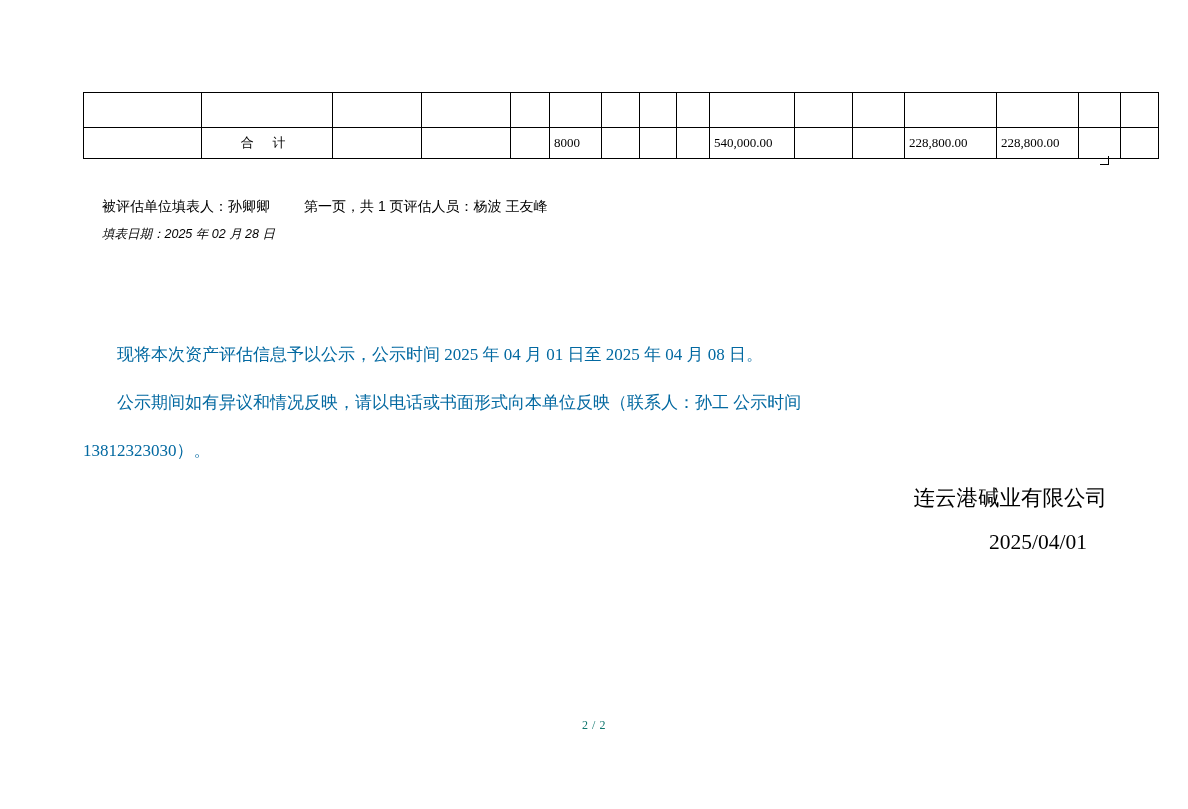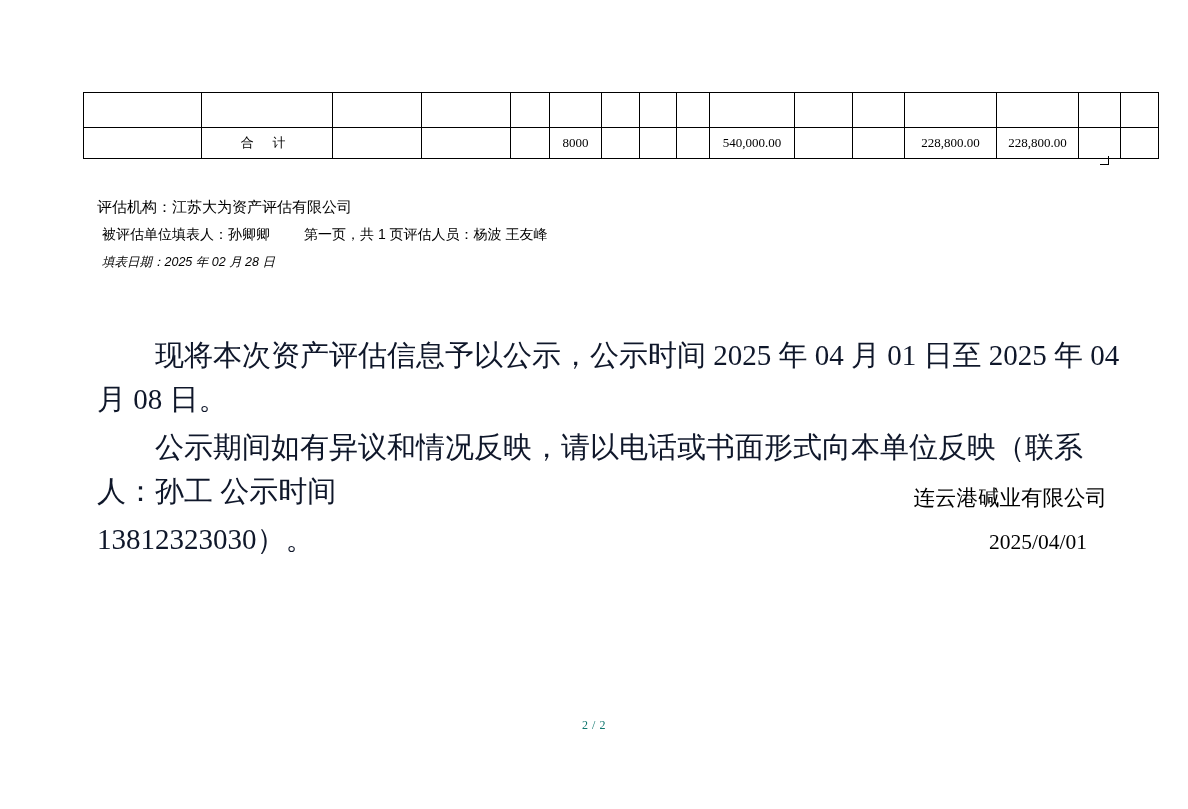--- a/index.html
+++ b/index.html
@@ -40,21 +40,21 @@
     height: 28px;
     padding: 0 4px;
     font-size: 13px;
     font-family: "Liberation Serif", serif;
     vertical-align: middle;
     white-space: nowrap;
     overflow: hidden;
   }
   table.summary tr.row-empty td { height: 34px; }
   table.summary tr.row-total td { height: 30px; }
-  td.num { text-align: center; }
+  td.num { text-align: left; }
   .total-label {
     letter-spacing: 0.6em;
     text-align: center;
     font-size: 13.5px;
   }
 
   
   .corner-tick {
     position: absolute;
     left: 1100px;
@@ -88,27 +88,27 @@
   .meta .line3 {
     font-size: 12.5px;
     white-space: nowrap;
     padding-left: 5px;
     font-style: italic;
   }
 
   
   .body-text {
     position: absolute;
-    left: 97px;
+    left: 83px;
     top: 333px;
     width: 1024px;
     font-family: "Liberation Serif", serif;
-    font-size: 29px;
+    font-size: 17px;
     line-height: 44px;
-    color: #0f172a;
+    color: #0369a1;
   }
   .body-text p {
     margin: 0 0 4px 0;
     text-indent: 2em;
   }
   .body-text p.no-indent { text-indent: 0; }
 
   .sign-block {
     position: absolute;
     left: 83px;
@@ -200,23 +200,20 @@
         <td class="num">228,800.00</td>
         <td></td>
         <td></td>
       </tr>
     </tbody>
       </table>
   </div>
   <div class="corner-tick"></div>
 
   <div class="meta">
-    <div class="line1">
-      <span>评估机构：</span><span>江苏大为资产评估有限公司</span>
-    </div>
     <div class="line2">
       <span>被评估单位填表人：</span><span>孙卿卿</span><span class="gap"></span><span>第一页，共 1 页</span><span>评估人员：</span><span>杨波  王友峰</span>
     </div>
     <div class="line3">
       <span>填表日期：</span><span>2025 年 02 月 28 日</span>
     </div>
   </div>
 
   <div class="body-text">
     <p>现将本次资产评估信息予以公示，公示时间 2025 年 04 月 01 日至 2025 年 04 月 08 日。</p>

